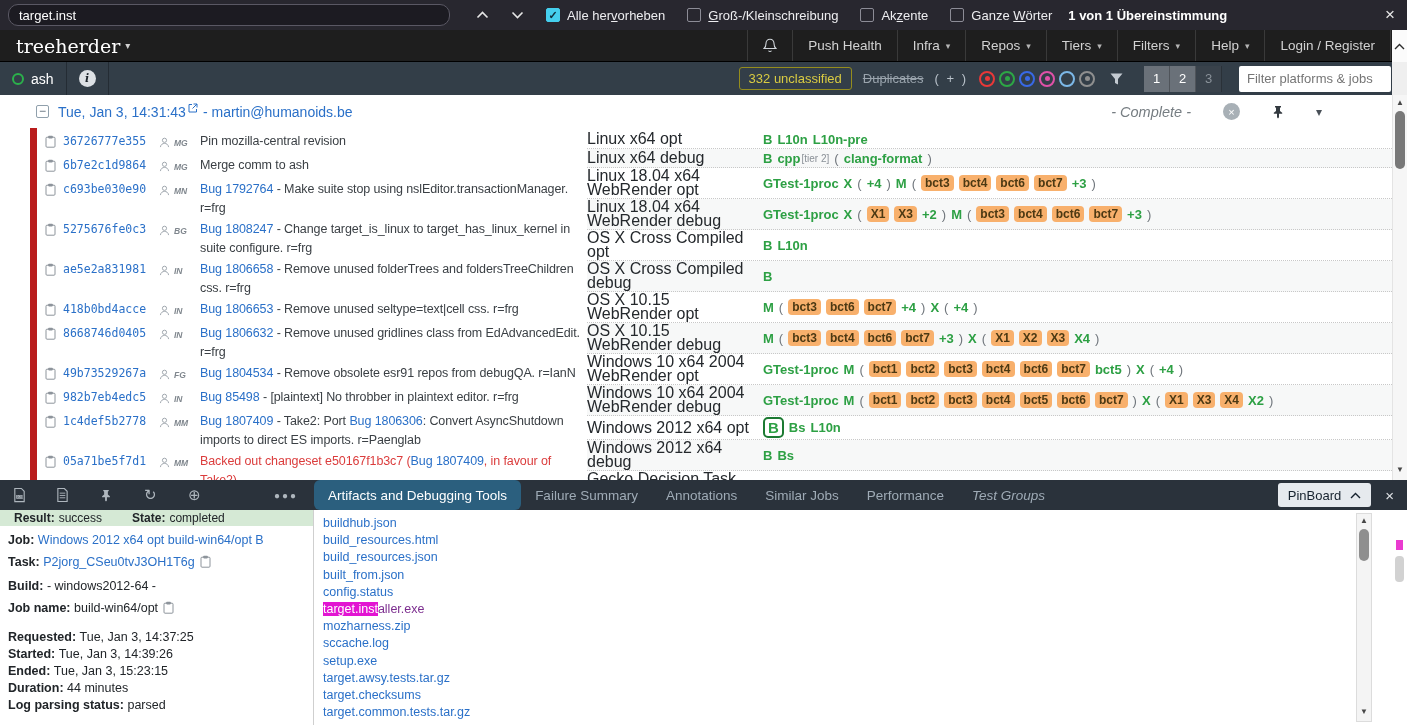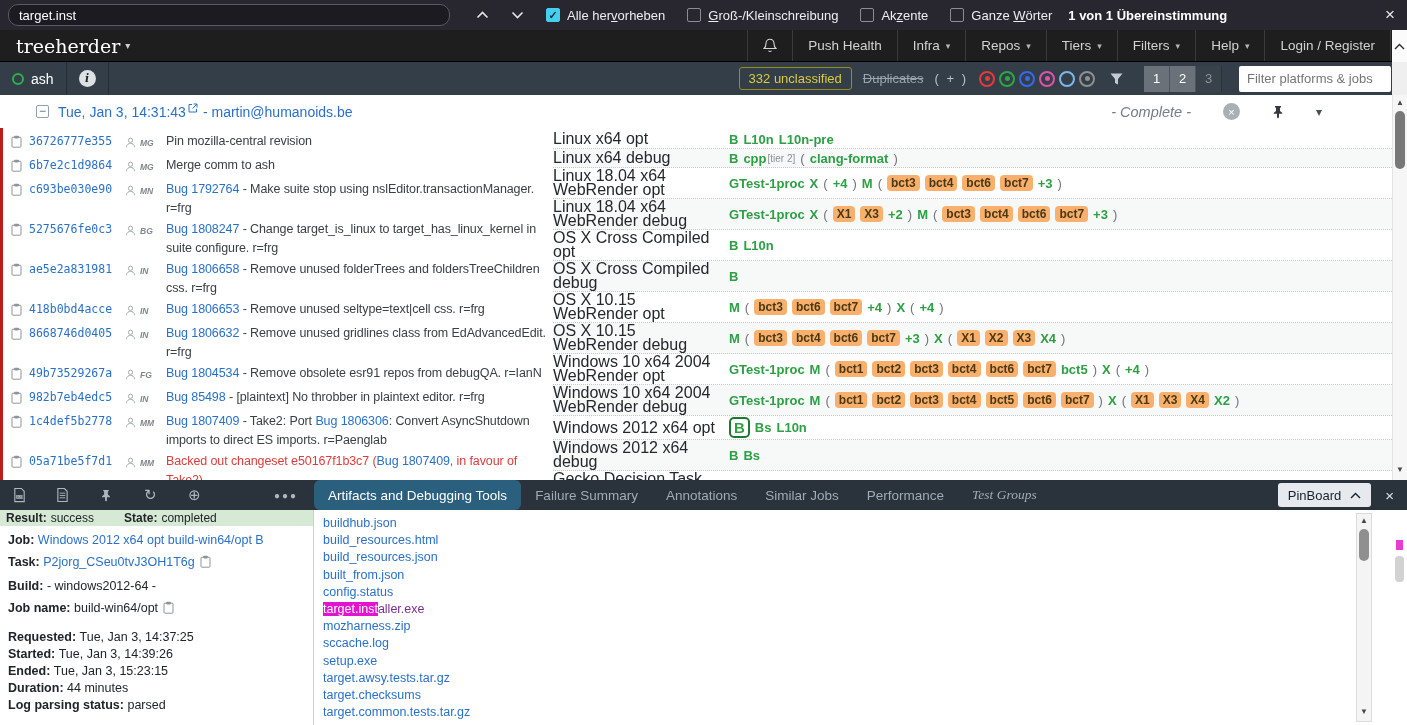--- a/index.html
+++ b/index.html
@@ -54,21 +54,21 @@
   .collapse { width:13px; height:13px; border:1px solid #90a0ac; border-radius:2px; color:#5e6e7a; font-size:12px; line-height:10px; text-align:center; margin-right:9px; background:#fff; cursor:pointer; }
   .push-link, .push-author { color:#2a70c8; cursor:pointer; }
   .push-author { margin-left:5px; }
   .extlink { color:#2a70c8; margin-left:2px; position:relative; top:-4px; display:inline-flex; }
   .ph-right { margin-left:auto; display:flex; align-items:center; gap:32px; margin-right:70px; }
   .complete { color:#767d82; font-style:italic; font-size:14.5px; }
   .cancel-circle { width:17px; height:17px; border-radius:50%; background:#a8b0b6; color:#fff; font-size:11px; display:flex; align-items:center; justify-content:center; cursor:pointer; }
   .pin-dark { color:#343a40; cursor:pointer; display:flex; }
   .ph-caret { color:#495057; font-size:12px; cursor:pointer; }
 
-  .push-body { border-left:3px solid #b91c1c; display:flex; height:352px; overflow:hidden;justify-content:center; }
+  .push-body { margin-left:30px; border-left:7px solid #b91c1c; display:flex; height:352px; overflow:hidden;justify-content:center; }
   .commits { width:550px; padding:3px 0 0 8px; overflow:hidden; flex-shrink:0; }
   .commit-row { display:flex; font-size:12.5px; line-height:19px; padding:1px 0; align-items:flex-start; }
   .c-clip { width:18px; padding-top:3px; color:#8d949b; cursor:pointer; }
   .c-hash { width:96px; font-family:"DejaVu Sans Mono",monospace; font-size:11.5px; color:#2a70c8; cursor:pointer; flex-shrink:0; }
   .c-person { width:15px; padding-top:3px; color:#99a1a8; cursor:pointer; }
   .c-ini { width:26px; font-style:italic; font-weight:bold; font-size:8.5px; color:#7f868d; padding-top:2px; flex-shrink:0; }
   .c-msg { flex:1; letter-spacing:-0.1px; color:#3b4045; }
   .c-msg a { color:#2a70c8; cursor:pointer; text-decoration:none; }
   .red { color:#db3c3c; }
 
@@ -93,28 +93,28 @@
   .sb-down { position:absolute; bottom:6px; width:100%; text-align:center; font-size:8px; color:#474747; cursor:pointer; }
 
   
   #panel-header { position:absolute; left:0; top:480px; width:1407px; height:30px; background:#2a323b; display:flex; align-items:stretch; }
   .ph-icons { width:314px; display:flex; align-items:center; padding-left:12px; flex-shrink:0; }
   .p-icon { width:44px; color:#aeb6bd; display:flex; align-items:center; font-size:15px; cursor:pointer; }
   .p-icon.more { margin-left:auto; margin-right:16px; width:auto; letter-spacing:1px; font-size:10px; }
   .tabs { display:flex; }
   .tab { padding:0 14px; display:flex; align-items:center; color:#9fabb6; font-size:13.5px; cursor:pointer; white-space:nowrap; }
   .tab.active { background:#2b5f7e; color:#fff;border-radius:6px; }
-  .tab.italic { font-style:italic;font-family:Liberation Serif, serif; }
+  .tab.italic { font-style:italic; }
   .ph-right2 { margin-left:auto; display:flex; align-items:center; gap:14px; margin-right:13px; }
   .pinboard-btn { background:#e6eaee; border-radius:3px; height:24px; display:flex; align-items:center; padding:0 10px; color:#16222e; font-size:13px; gap:9px; cursor:pointer; }
   .panel-close { color:#dfe3e6; font-size:15px; cursor:pointer; }
 
   #panel-body { position:absolute; left:0; top:510px; width:1407px; height:215px; background:#fff; }
   .details { position:absolute; left:0; top:0; width:314px; height:215px; border-right:1px solid #cfcfcf; font-size:12.5px; color:#212529; }
-  .result-bar { height:16px; background:#d5e9d5; display:flex; font-size:12px; padding:1px 6px; gap:4px; align-items:center; }
+  .result-bar { height:16px; background:#d5e9d5; display:flex; font-size:12px; padding:1px 14px; gap:4px; align-items:center; }
   .result-bar .lbl { font-weight:bold; }
   .state-group { margin-left:26px; display:flex; gap:4px;align-items:flex-end; }
   .fields { padding:7px 8px; }
   .field { margin-bottom:8px; }
   .field.tight { margin-bottom:3px; }
   .field.gap { margin-top:13px; }
   .field .lbl { font-weight:bold; }
   .field a { color:#2a70c8; cursor:pointer; text-decoration:none; }
   .field .clip { color:#8d949b; margin-left:5px; vertical-align:-2px; cursor:pointer; display:inline-block; }
 

